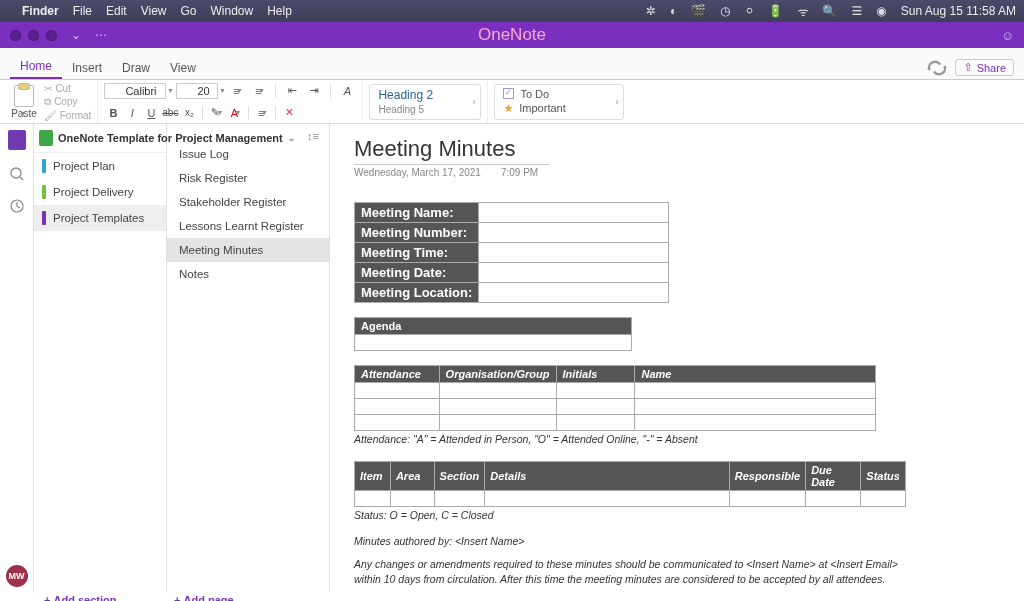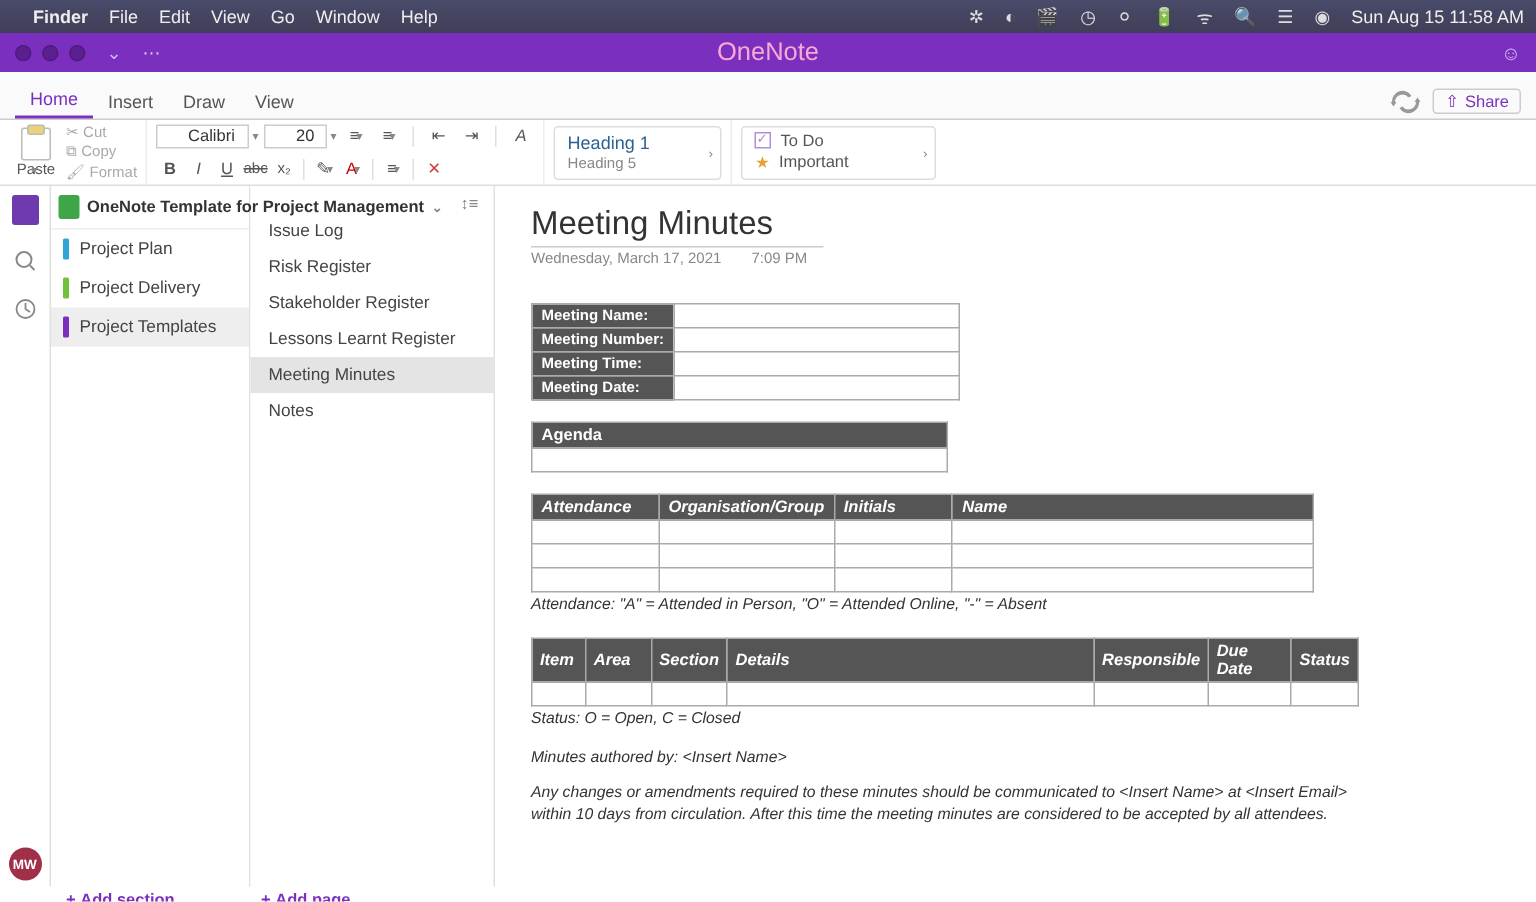--- a/index.html
+++ b/index.html
@@ -78,21 +78,21 @@
 
 .pages-col { width: 163px; background: #fff; border-right: 1px solid #e0e0e0; display: flex; flex-direction: column; padding-top: 6px; }
 .page-item { padding: 6px 12px; font-size: 11.5px; color: #444; cursor: pointer; }
 .page-item.selected { background: #e4e4e4; }
 
 .content { flex: 1; overflow: auto; padding: 12px 24px 10px 24px; background: #fff; }
 .page-title-h { font-size: 22px; font-weight: 400; color: #333; margin-bottom: 2px; }
 .title-underline { width: 195px; border-bottom: 1px solid #ccc; margin-bottom: 2px; }
 .date-row { font-size: 10px; color: #888; display: flex; gap: 20px; margin-bottom: 24px; }
 
-.dark-table { border-collapse: collapse; font-size: 10px; color: #fff; margin-bottom: 14px; }
+.dark-table { border-collapse: collapse; font-size: 13px; color: #fff; margin-bottom: 14px; }
 .dark-table td, .dark-table th { border: 1px solid #aaa; padding: 2px 6px; height: 16px; }
 .dark-table .lbl { background: #555; font-weight: 600; text-align: left; white-space: nowrap; font-style: normal; }
 .dark-table .val { background: #fff; width: 190px; }
 
 .agenda-table { border-collapse: collapse; font-size: 11px; margin-bottom: 14px; width: 278px; }
 .agenda-table th { background: #555; color: #fff; padding: 2px 6px; text-align: left; border: 1px solid #aaa; font-style: normal; }
 .agenda-table td { border: 1px solid #aaa; height: 16px; }
 
 .att-table { border-collapse: collapse; font-size: 11px; margin-bottom: 2px; width: 522px; }
 .att-table th { background: #555; color: #fff; padding: 2px 6px; text-align: left; border: 1px solid #aaa; font-style: italic; font-weight: 600; }
@@ -231,21 +231,21 @@
         <span class="icon-btn" style="color:#c00">A<span class="dd">▾</span></span>
         <span class="vsep"></span>
         <span class="icon-btn">≡<span class="dd">▾</span></span>
         <span class="vsep"></span>
         <span class="icon-btn" style="color:#c44">✕</span>
       </div>
     </div>
   </div>
   <div class="ribbon-group">
     <div class="styles-box">
-      <div class="h1">Heading 1</div>
+      <div class="h1">Heading 2</div>
       <div class="h2">Heading 5</div>
       <span class="arrow">›</span>
     </div>
   </div>
   <div class="ribbon-group">
     <div class="tags-box">
       <div class="row">
           <span class="chk"></span>
           <span>To Do</span>
         </div>
@@ -326,20 +326,24 @@
             <td class="val"></td>
           </tr>
       <tr>
             <td class="lbl">Meeting Time:</td>
             <td class="val"></td>
           </tr>
       <tr>
             <td class="lbl">Meeting Date:</td>
             <td class="val"></td>
           </tr>
+      <tr>
+            <td class="lbl">Meeting Location:</td>
+            <td class="val"></td>
+          </tr>
     </tbody>
       </table>
 
     <table class="agenda-table">
       <tbody>
           <tr>
             <th>Agenda</th>
           </tr>
       <tr>
             <td></td>

